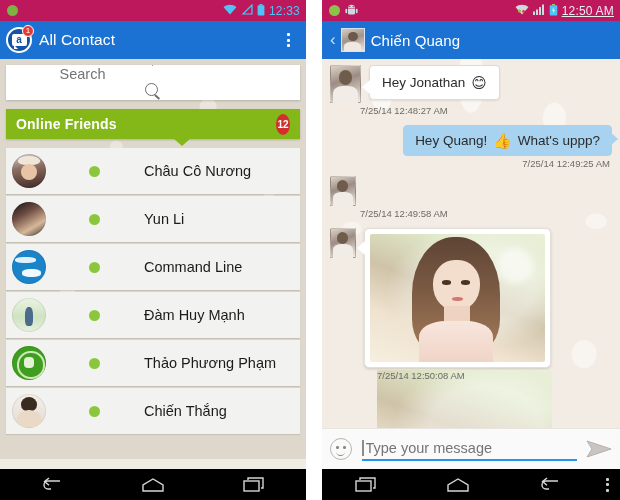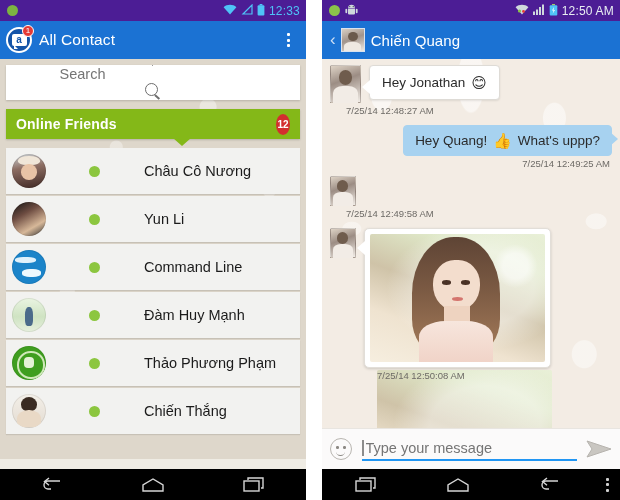--- a/index.html
+++ b/index.html
@@ -11,30 +11,30 @@
   }
   #root { position: relative; width: 620px; height: 500px; background:#fff; }
 
   
   .phone { position: absolute; top: 0; height: 500px; overflow: hidden; background:#efece4; }
   .phone-left  { left: 0;   width: 306px; }
   .phone-right { left: 322px; width: 298px; }
 
   
   .statusbar {
-    height: 21px; background: #4c1d95; color: #4fc3f7;
+    height: 21px; background: #be185d; color: #4fc3f7;
     display: flex; align-items: center; position: relative;
     font-size: 11.5px; letter-spacing: .2px;
   }
   .sb-left { display:flex; align-items:center; gap:5px; padding-left:7px; }
   .sb-right { margin-left:auto; display:flex; align-items:center; gap:4px; padding-right:6px; }
   .sb-dot { width:11px; height:11px; border-radius:50%; background:#7cb342; display:block; }
   .sb-dot.bright { background:#8bc34a; }
   .sb-clock { font-size:12px; font-weight:normal; }
-  .sb-clock.white { color:#e9eef2; }
+  .sb-clock.white { color:#e9eef2;text-decoration:underline; }
 
   
   .actionbar {
     height: 38px; background:#1b72d3; display:flex; align-items:center;
     padding: 0 6px; position: relative; color:#fff;
   }
   .ab-title { font-size:15.5px; color:#fff; margin-left:7px; letter-spacing:.1px; }
   .ab-title.chat { font-size:15px; margin-left:6px; }
   .applogo {
     width:26px; height:26px; border-radius:50%;
@@ -192,21 +192,21 @@
   .bubble.out {
     background:#a7d2f0; border-color:#a7d2f0; padding:7px 11px; box-shadow:none;
   }
   .bubble.out:after{
     content:""; position:absolute; right:-7px; top:6px;
     border-top:7px solid transparent; border-bottom:7px solid transparent;
     border-left:8px solid #a7d2f0;
   }
   .bubble.tall { padding:12px 12px 22px 12px; }
   .emo { font-size:15px; line-height:1; }
-  .ts { font-size:9.5px; color:#6d6a66; margin:2px 0 9px 16px; }
+  .ts { font-size:9.5px; color:#6d6a66; margin:2px 0 9px 30px; }
   .ts.right { text-align:right; margin:2px 2px 7px 0; }
   .ts.photo { margin-left:47px; }
 
   .photo-frame {
     background:#fff; border:1px solid #e2ded8; border-radius:5px; padding:5px;
     box-shadow:0 1px 3px rgba(0,0,0,.16); position:relative;
   }
   .photo-frame:before{
     content:""; position:absolute; left:-8px; top:12px;
     border-top:7px solid transparent; border-bottom:7px solid transparent;

